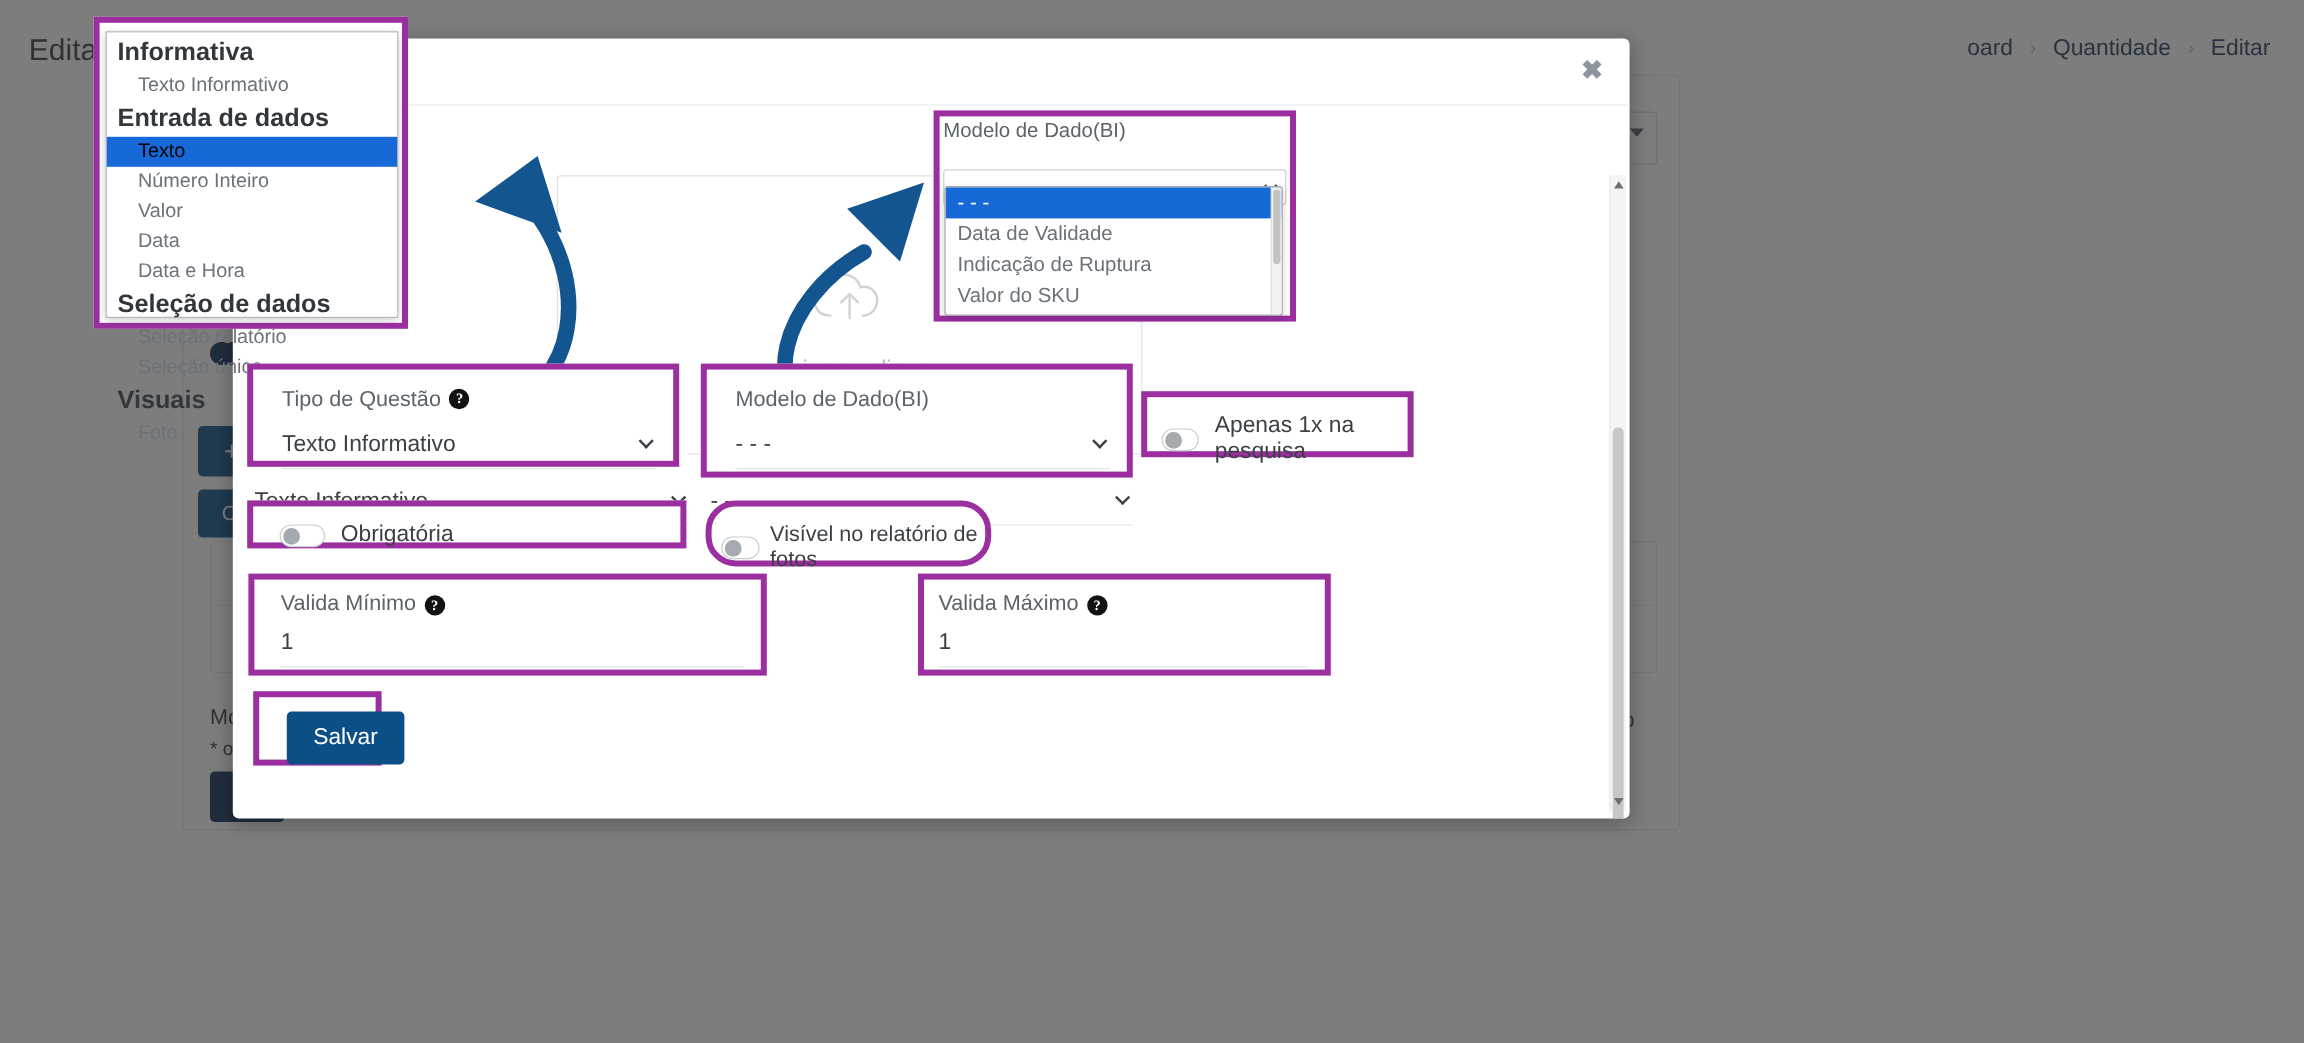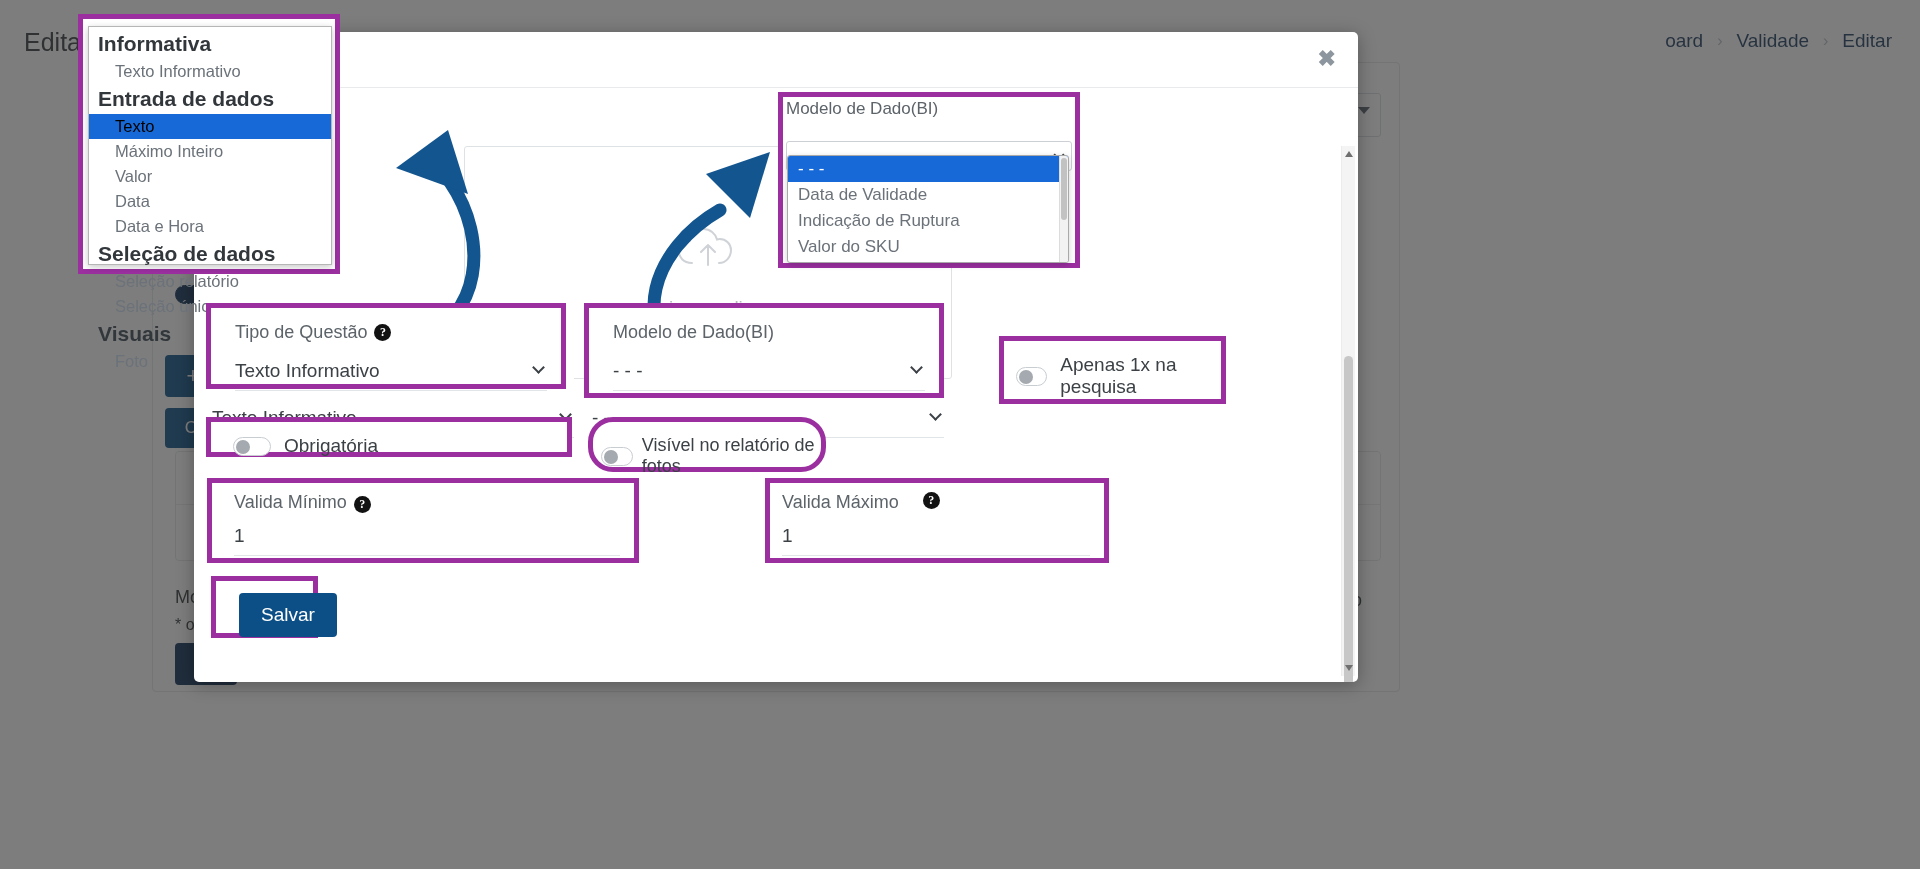--- a/index.html
+++ b/index.html
@@ -303,21 +303,21 @@
 
 <div id="root">
 
   <div class="page-bg">
 
     <div class="page-title-left">Editar:</div>
 
     <div class="breadcrumb">
       <span class="crumb">oard</span>
       <span class="sep">›</span>
-      <span class="crumb">Validade</span>
+      <span class="crumb">Quantidade</span>
       <span class="sep">›</span>
       <span class="crumb">Editar</span>
     </div>
 
     <div class="page-card">
       <div class="row-select">
         <span class="chev"></span>
       </div>
       <div class="toggle-row">
         <div class="toggle on">
@@ -401,21 +401,21 @@
   </svg>
 
   <div class="hl-filled" style="left:78px; top:14px; width:262px; height:260px;"></div>
 
   <div class="native-pop" style="left:88px; top:26px; width:244px; height:239px;">
     <div class="np-group">Informativa</div>
     <div class="np-item">Texto Informativo</div>
 
     <div class="np-group">Entrada de dados</div>
     <div class="np-item sel">Texto</div>
-    <div class="np-item">Máximo Inteiro</div>
+    <div class="np-item">Número Inteiro</div>
     <div class="np-item">Valor</div>
     <div class="np-item">Data</div>
     <div class="np-item">Data e Hora</div>
 
     <div class="np-group">Seleção de dados</div>
     <div class="np-item">Seleção relatório</div>
     <div class="np-item">Seleção única</div>
 
     <div class="np-group">Visuais</div>
     <div class="np-item">Foto</div>
@@ -456,21 +456,21 @@
   </div>
 
   <div class="hl-filled" style="left:584px; top:303px; width:360px; height:95px;">
     <div style="position:absolute; left:24px; top:14px; font-size:18px; color:#5c6369;">Modelo de Dado(BI)</div>
     <div class="selectish" style="position:absolute; left:24px; right:14px; top:52px;">
       <span>- - -</span>
       <span class="chev"></span>
     </div>
   </div>
 
-  <div class="hl-filled" style="left:951px; top:336px; width:227px; height:68px;margin-left:48px;">
+  <div class="hl-filled" style="left:951px; top:326px; width:227px; height:55px;">
     <div class="toggle-wrap" style="position:absolute; left:12px; top:13px;">
       <span class="toggle">
         <span class="knob"></span>
       </span>
       <span class="toggle-label">Apenas 1x na pesquisa</span>
     </div>
   </div>
 
   <div class="hl-filled" style="left:206px; top:417px; width:366px; height:40px;">
     <div class="toggle-wrap" style="position:absolute; left:22px; top:13px;">
@@ -492,21 +492,21 @@
 
   <div class="hl-filled" style="left:207px; top:478px; width:432px; height:85px;">
     <div style="position:absolute; left:22px; top:9px; display:flex; align-items:flex-end; gap:7px; font-size:18px; color:#5c6369;">
       <span>Valida Mínimo</span>
       <span class="help">?</span>
     </div>
     <div style="position:absolute; left:22px; right:14px; top:42px; font-size:19px; color:#3c4146; border-bottom:1px solid #e2e5e8; padding-bottom:8px;">1</div>
   </div>
 
   <div class="hl-filled" style="left:765px; top:478px; width:344px; height:85px;">
-    <div style="position:absolute; left:12px; top:9px; display:flex; align-items:flex-start; gap:24px; font-size:18px; color:#5c6369;">
+    <div style="position:absolute; left:12px; top:9px; display:flex; align-items:flex-end; gap:7px; font-size:18px; color:#5c6369;">
       <span>Valida Máximo</span>
       <span class="help">?</span>
     </div>
     <div style="position:absolute; left:12px; right:14px; top:42px; font-size:19px; color:#3c4146; border-bottom:1px solid #e2e5e8; padding-bottom:8px;">1</div>
   </div>
 
   <div class="hl-filled" style="left:211px; top:576px; width:107px; height:62px;">
     <button class="btn-salvar" style="position:absolute; left:23px; top:12px;">Salvar</button>
   </div>
 

